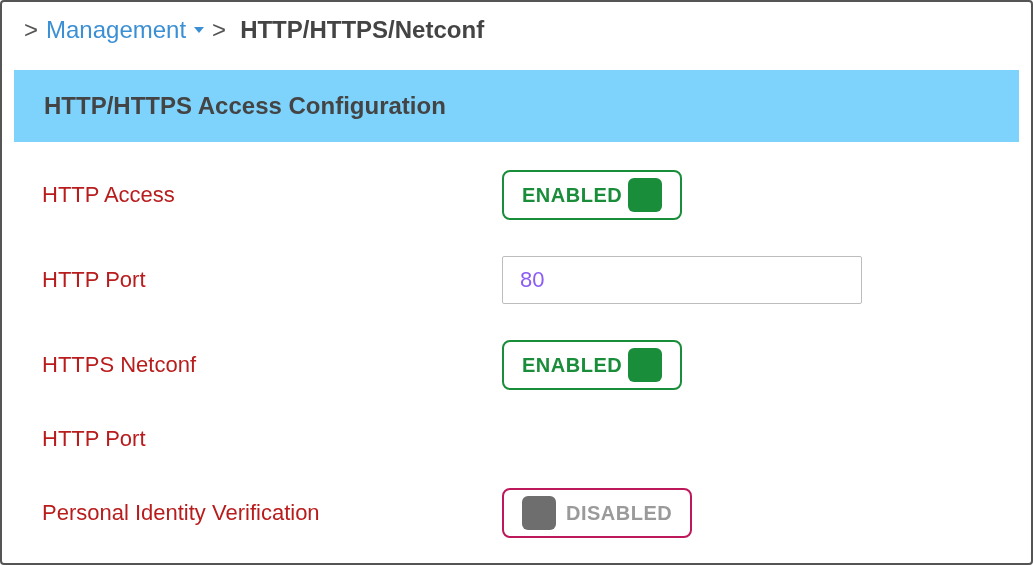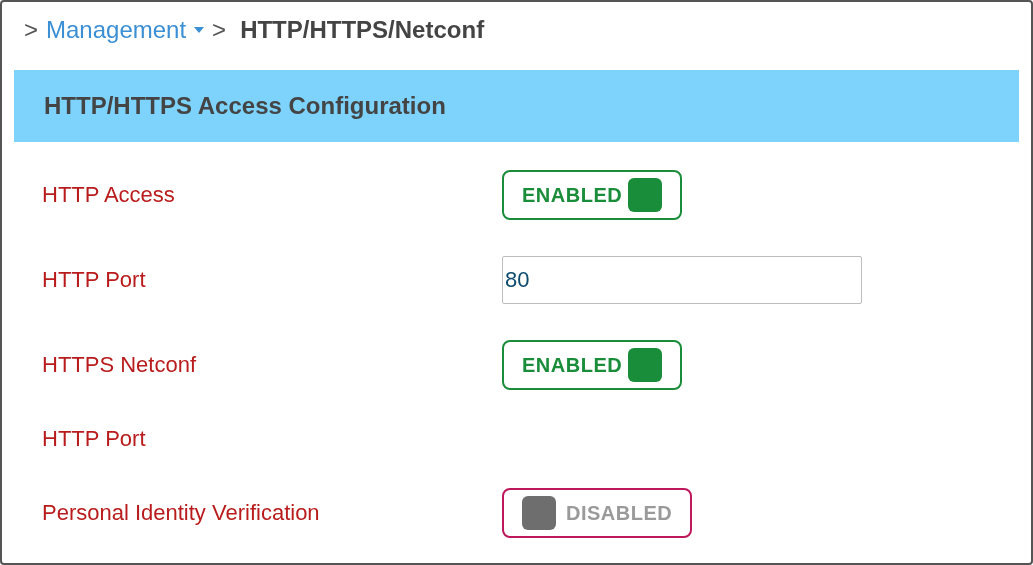--- a/index.html
+++ b/index.html
@@ -107,23 +107,23 @@
     .toggle.disabled .toggle-label {
       color: #9a9a9a;
       font-weight: 700;
       font-size: 20px;
       letter-spacing: 0.5px;
       margin-left: 6px;
     }
     .text-input {
       border: 1.5px solid #bdbdbd;
       border-radius: 2px;
-      padding: 10px 2px;
+      padding: 10px 17px;
       font-size: 22px;
-      color: #0c4a6e;
+      color: #8b5cf6;
       width: 360px;
       height: 48px;
       outline: none;
     }
   </style>
 </head>
 <body>
 
 <div class="breadcrumb">
   <span class="breadcrumb-sep">&gt;</span>

